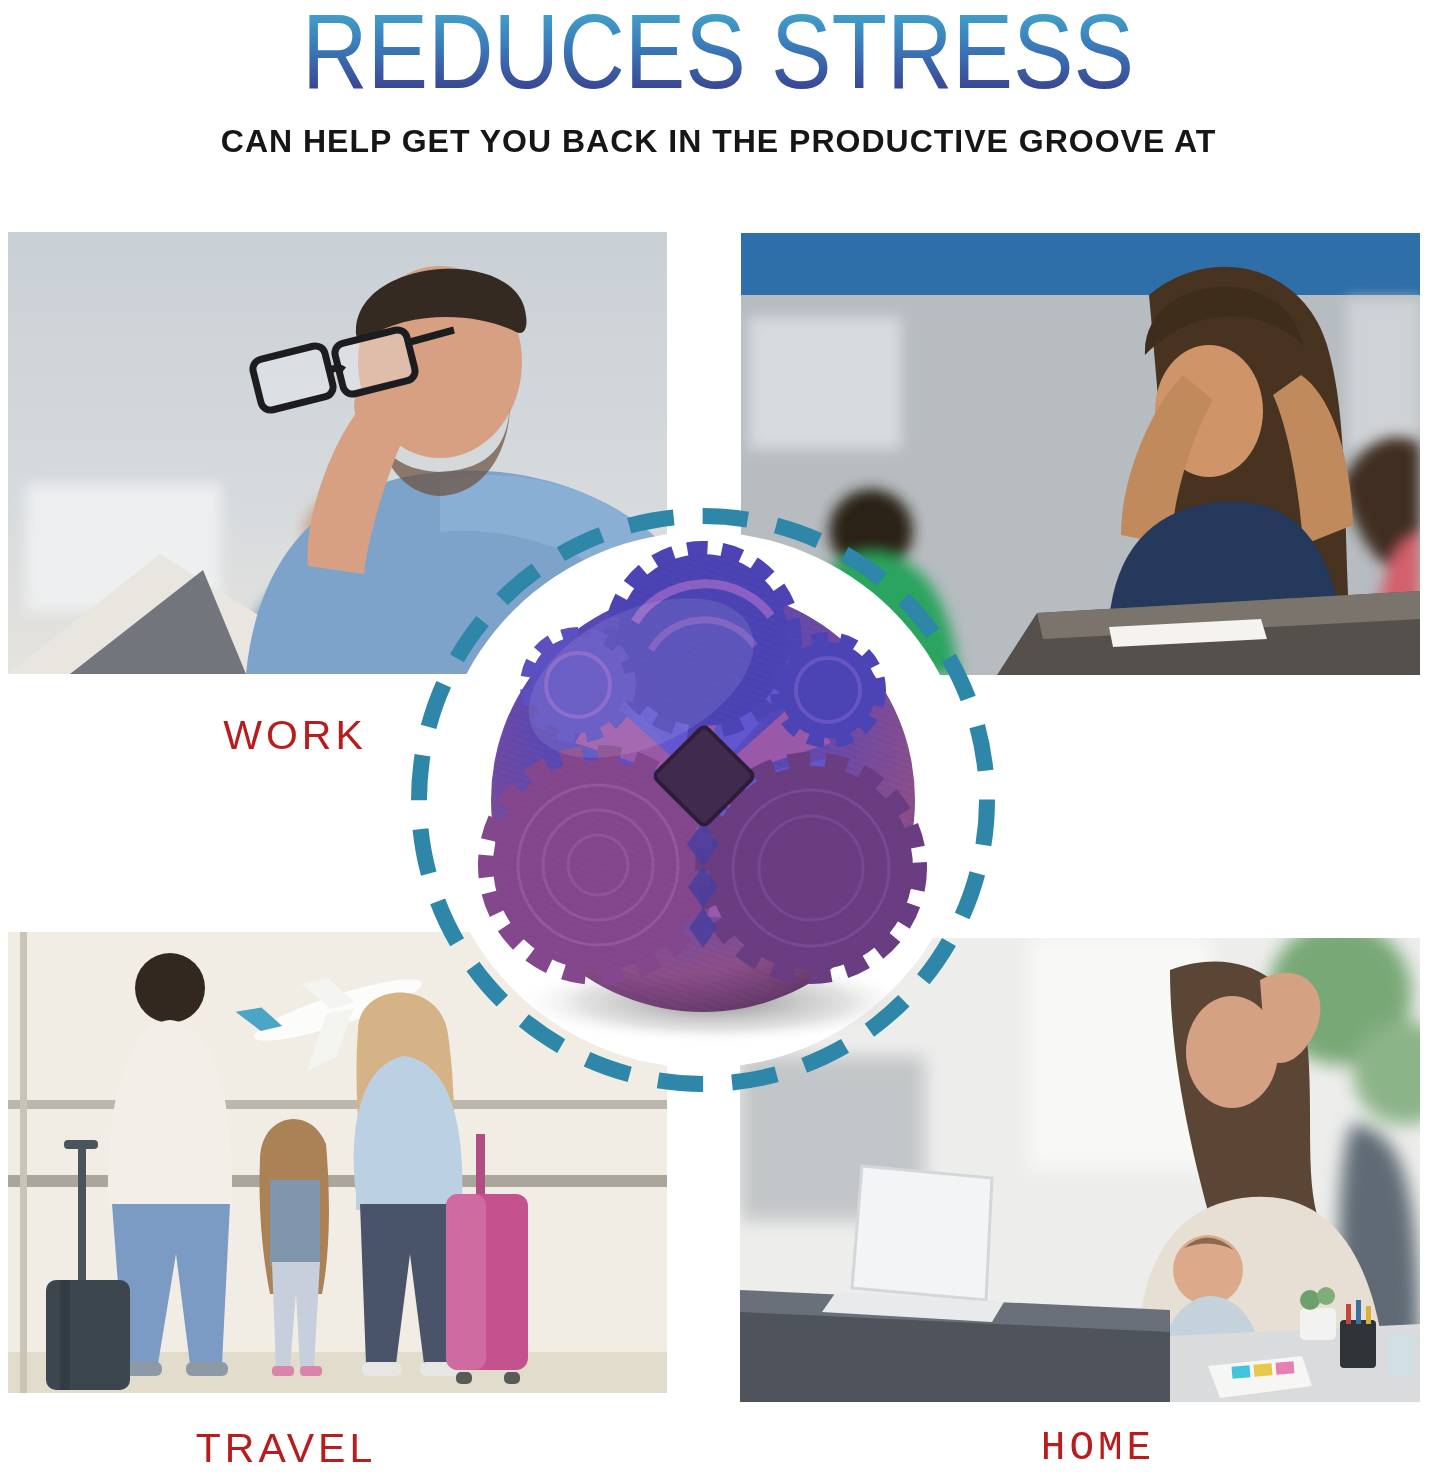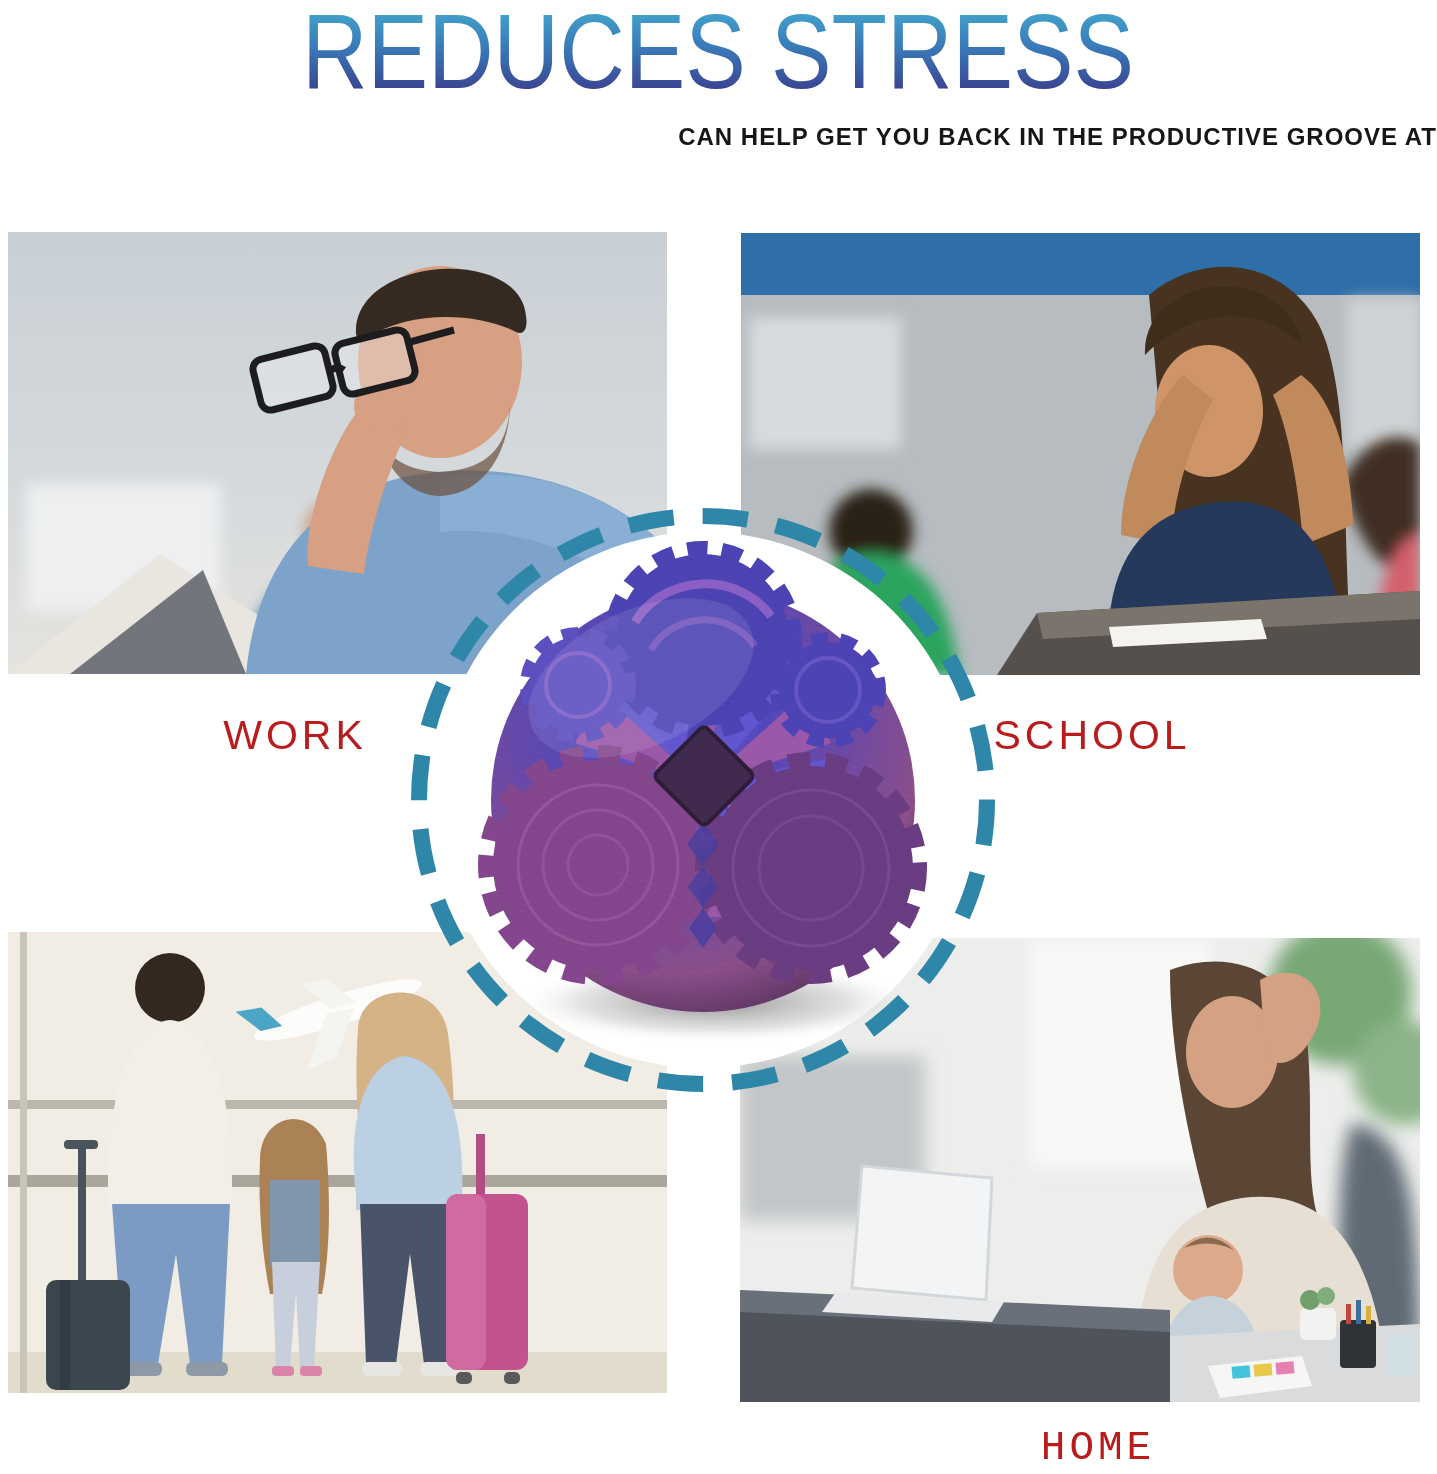--- a/index.html
+++ b/index.html
@@ -3,22 +3,22 @@
 <meta charset="utf-8">
 <style>
   html,body{margin:0;padding:0;background:#fff;}
   .canvas{
     position:relative;width:1437px;height:1474px;background:#ffffff;
     font-family:"Liberation Sans",sans-serif;overflow:hidden;
   }
   .title-svg{position:absolute;left:0;top:0;width:1437px;height:112px;display:block;}
   .title-text{font-family:"Liberation Sans",sans-serif;font-size:106px;font-weight:400;}
   .subtitle{
-    position:absolute;left:0;top:123px;width:1437px;text-align:right;
-    font-size:24px;font-weight:bold;letter-spacing:1px;color:#161616;white-space:nowrap;
+    position:absolute;left:0;top:123px;width:1437px;text-align:center;
+    font-size:32px;font-weight:bold;letter-spacing:1px;color:#161616;white-space:nowrap;
   }
   .photo{position:absolute;overflow:hidden;background:#d8dadc;}
   .photo svg{display:block;width:100%;height:100%;}
   .photo-work{left:8px;top:232px;width:659px;height:442px;}
   .photo-school{left:741px;top:233px;width:679px;height:442px;}
   .photo-travel{left:8px;top:932px;width:659px;height:461px;}
   .photo-home{left:740px;top:938px;width:680px;height:464px;}
   .scene-label{
     position:absolute;transform:translateX(-50%);
     color:#b91c1c;font-size:41px;line-height:48px;letter-spacing:4px;
@@ -218,21 +218,21 @@
         <path d="M468 428 L562 418 L572 448 L480 460 Z" fill="#f6f6f4"></path>
         <rect x="492" y="428" width="18" height="12" fill="#44c3dc" transform="rotate(-5 501 434)"></rect>
         <rect x="514" y="426" width="18" height="12" fill="#e8c84a" transform="rotate(-5 523 432)"></rect>
         <rect x="536" y="424" width="18" height="12" fill="#e77fb3" transform="rotate(-5 545 430)"></rect>
         <rect x="648" y="396" width="26" height="42" rx="4" fill="#cfe0e6" opacity=".85"></rect>
       </g>
     </svg>
   </figure>
 
   <div class="scene-label label-work">WORK</div>
-  <div class="scene-label label-school">SCHOOL</div>
+  <div class="scene-label label-travel">TRAVEL</div>
   <div class="scene-label label-home">HOME</div>
 
   <div class="badge">
     <svg viewBox="0 0 600 600" role="img" aria-label="Purple and blue 3D-printed gear ball fidget toy inside a dashed teal circle">
       <defs>
         <radialGradient id="ballG" cx="42%" cy="30%" r="78%">
           <stop offset="0" stop-color="#6b63d8"></stop>
           <stop offset=".3" stop-color="#5348bb"></stop>
           <stop offset=".55" stop-color="#6f4aa4"></stop>
           <stop offset=".78" stop-color="#8c4f8b"></stop>

